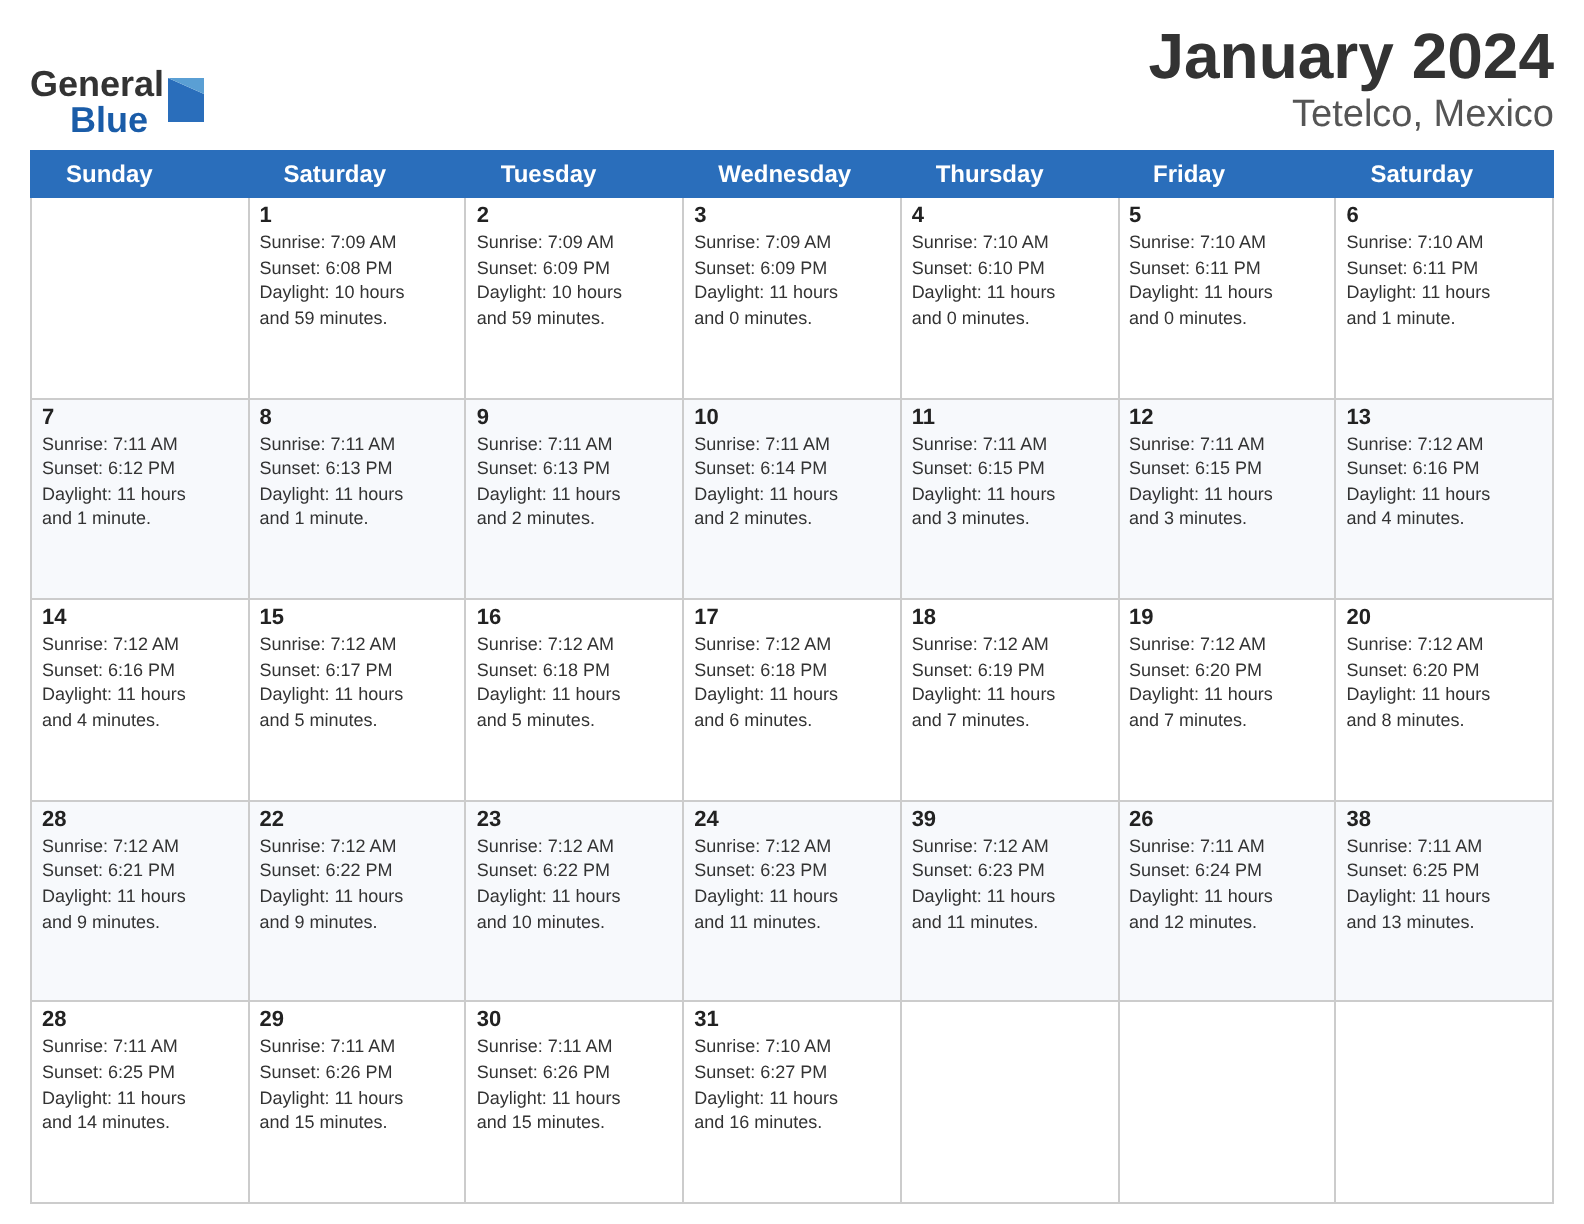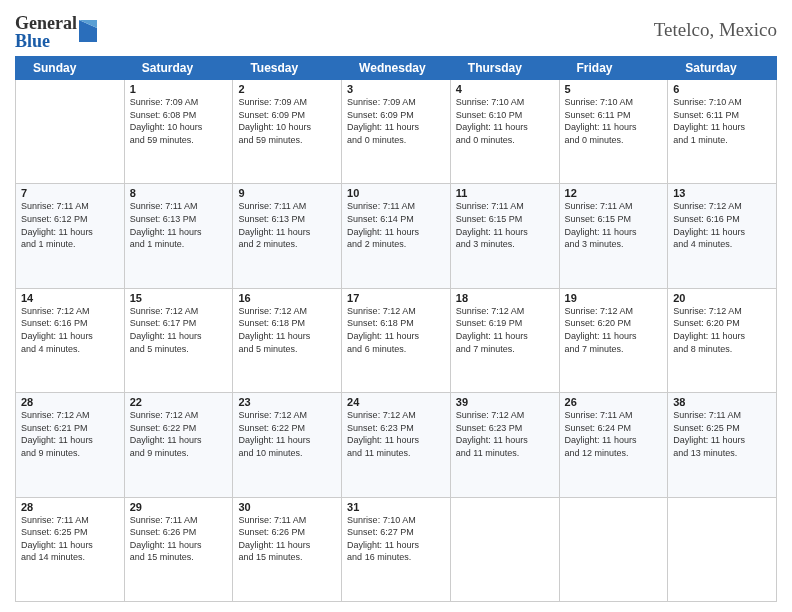--- a/index.html
+++ b/index.html
@@ -12,39 +12,38 @@
     }
     .page {
       width: 792px;
       height: 612px;
       padding: 10px 15px;
       display: flex;
       flex-direction: column;
     }
     .header {
       display: flex;
-      align-items: center;
+      align-items: flex-end;
       justify-content: space-between;
       margin-bottom: 6px;
-      font-family: Liberation Serif, serif;
     }
     .logo {
       display: flex;
       align-items: center;
       margin-top: 4px;
     }
     .logo-text {
       display: flex;
       flex-direction: column;
       font-size: 18px;
       font-weight: bold;
       line-height: 1;
     }
     .logo-general { color: #333; }
-    .logo-blue { color: #1a5ca8; }
+    .logo-blue { color: #1a5ca8; margin-left: 20px; }
     .logo-icon {
       width: 18px;
       height: 22px;
       margin-left: 2px;
       margin-top: -2px;
     }
     .title-section {
       text-align: right;
     }
     .month-title {
@@ -109,20 +108,21 @@
       <div class="logo-text">
         <span class="logo-general">General</span>
         <span class="logo-blue">Blue</span>
       </div>
       <svg class="logo-icon" viewBox="0 0 18 22" xmlns="http://www.w3.org/2000/svg">
         <polygon points="0,0 18,8 18,22 0,22" fill="#2a6ebb"></polygon>
         <polygon points="0,0 18,0 18,8" fill="#5a9fd4"></polygon>
       </svg>
     </div>
     <div class="title-section">
+      <div class="month-title">January 2024</div>
       <div class="subtitle">Tetelco, Mexico</div>
     </div>
   </div>
 
   <table class="calendar">
     <thead>
       <tr>
       <th>Sunday</th>
           <th>Saturday</th>
           <th>Tuesday</th>

